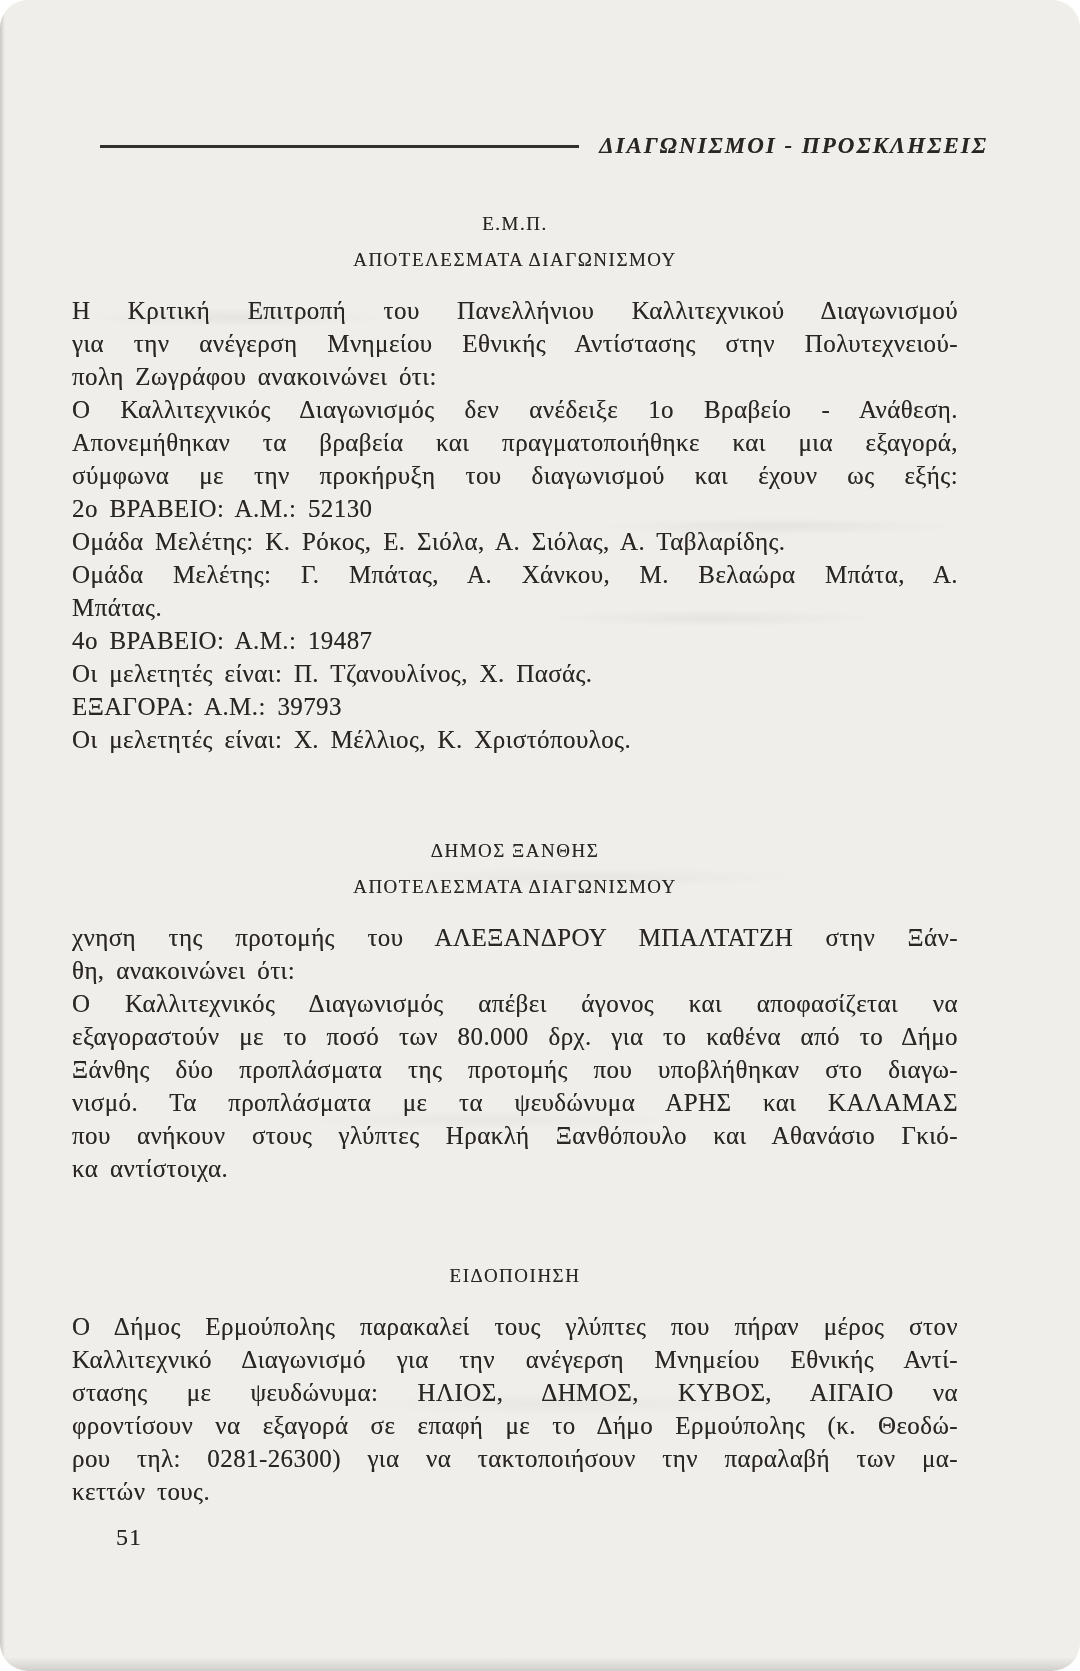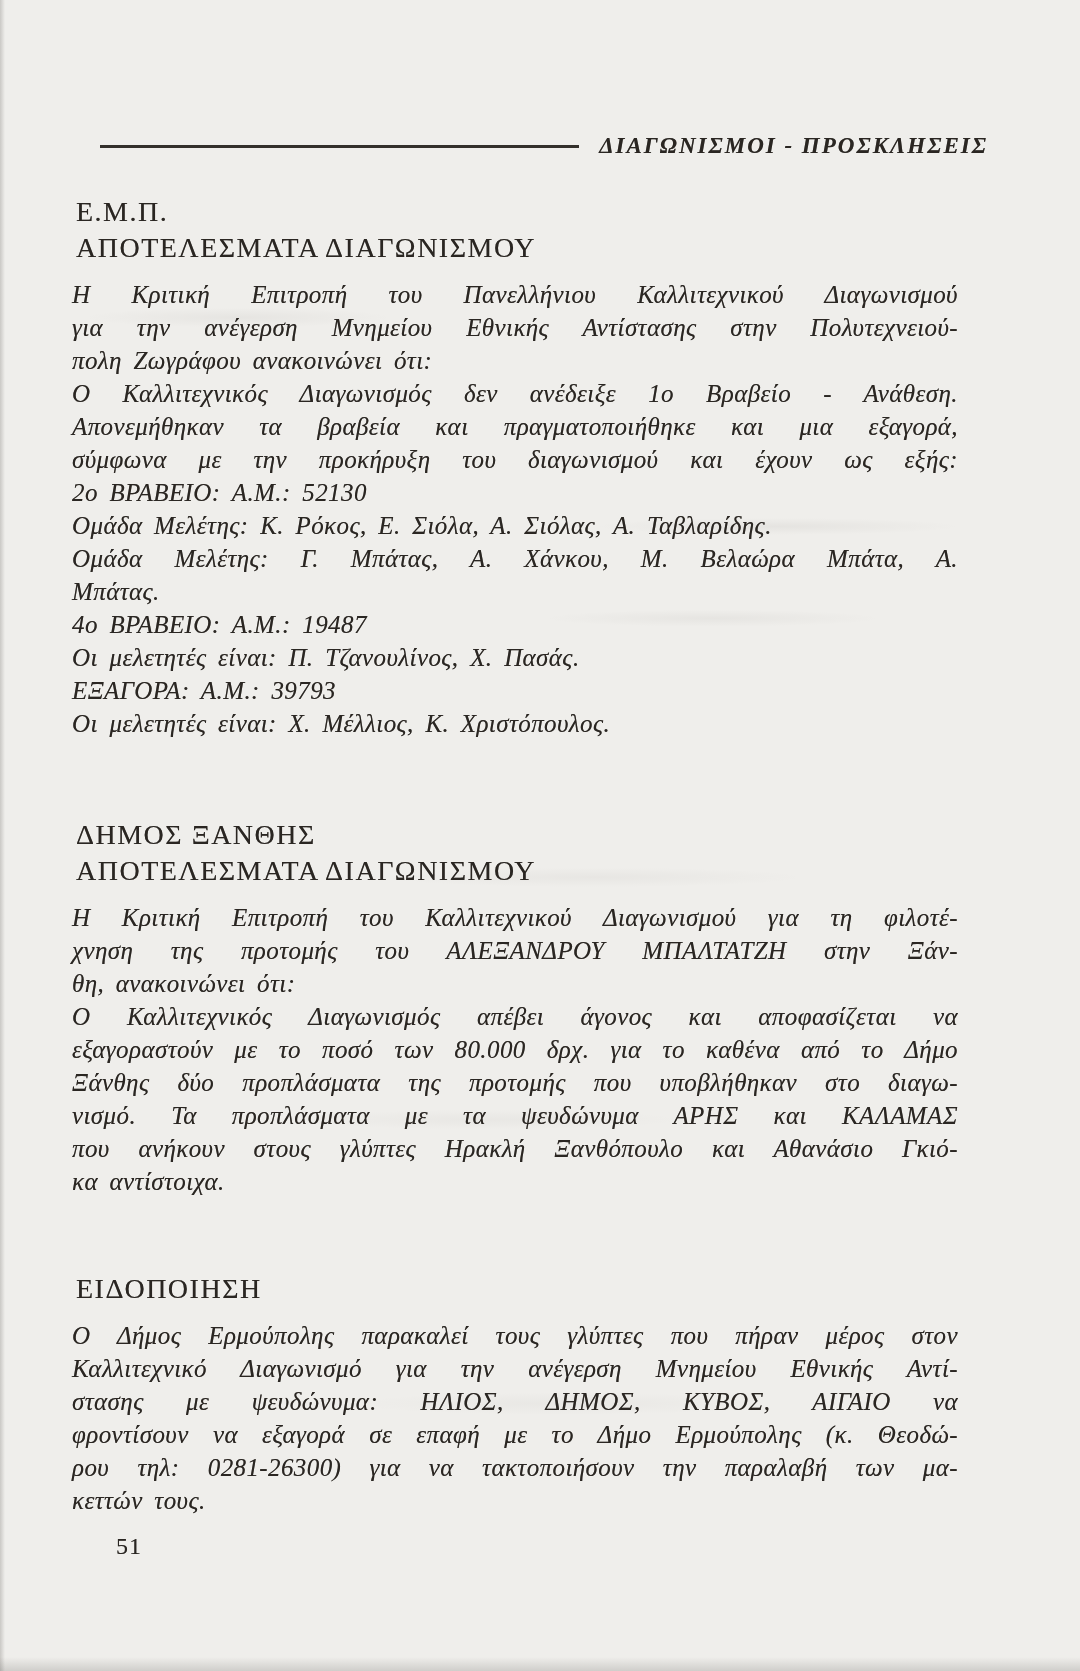--- a/index.html
+++ b/index.html
@@ -19,20 +19,21 @@
       radial-gradient(ellipse 220px 14px at 22% 19%, rgba(110,105,100,0.07), transparent 70%),
       radial-gradient(ellipse 260px 12px at 72% 31.5%, rgba(110,105,100,0.08), transparent 70%),
       radial-gradient(ellipse 240px 12px at 66% 37%, rgba(110,105,100,0.07), transparent 70%),
       radial-gradient(ellipse 300px 14px at 55% 52.5%, rgba(110,105,100,0.06), transparent 70%),
       radial-gradient(ellipse 280px 14px at 45% 67%, rgba(110,105,100,0.05), transparent 70%),
       radial-gradient(ellipse 300px 16px at 52% 84%, rgba(110,105,100,0.05), transparent 70%),
       linear-gradient(90deg, rgba(70,66,62,0.22) 0px, rgba(70,66,62,0.0) 5px),
       linear-gradient(0deg, rgba(95,92,88,0.22) 0px, rgba(95,92,88,0.0) 14px);
     color: #2a2622;
     text-shadow: 0 0 0.5px rgba(42,38,34,0.5);
+    border-radius: 28px;
   }
   
   .runhead {
     position: absolute;
     top: 133px;
     left: 100px;
     width: 888px;
     display: flex;
     align-items: center;
   }
@@ -51,35 +52,34 @@
     white-space: nowrap;
   }
   
   .column {
     position: absolute;
     top: 190px;
     left: 72px;
     width: 886px;
   }
   .sec-title {
-    margin: 4px;
-    font-size: 28px;
+    margin: 16px;
+    font-size: 19px;
     font-weight: 400;
-    text-align: left;
+    text-align: center;
     letter-spacing: 1.5px;
     line-height: 36px;
   }
   .sec-title .tl { display: block; }
   .body {
     margin-top: 12px;
     font-size: 25px;
     line-height: 33px;
     letter-spacing: 0.4px;
     word-spacing: 5px;
-    font-style: italic;
   }
   .line { white-space: nowrap; }
   .line.just {
     white-space: normal;
     text-align: justify;
     text-align-last: justify;
     text-justify: inter-word;
   }
   section.s2 { margin-top: 77px; }
   section.s3 { margin-top: 73px; }
@@ -126,21 +126,20 @@
           <div class="line">Οι μελετητές είναι: Χ. Μέλλιος, Κ. Χριστόπουλος.</div>
         </div>
     </section>
 
     <section class="s2">
       <h2 class="sec-title">
         <span class="tl">ΔΗΜΟΣ ΞΑΝΘΗΣ</span>
         <span class="tl">ΑΠΟΤΕΛΕΣΜΑΤΑ ΔΙΑΓΩΝΙΣΜΟΥ</span>
       </h2>
       <div class="body">
-          <div class="line just">Η Κριτική Επιτροπή του Καλλιτεχνικού Διαγωνισμού για τη φιλοτέ-</div>
           <div class="line just">χνηση της προτομής του ΑΛΕΞΑΝΔΡΟΥ ΜΠΑΛΤΑΤΖΗ στην Ξάν-</div>
           <div class="line">θη, ανακοινώνει ότι:</div>
           <div class="line just">Ο Καλλιτεχνικός Διαγωνισμός απέβει άγονος και αποφασίζεται να</div>
           <div class="line just">εξαγοραστούν με το ποσό των 80.000 δρχ. για το καθένα από το Δήμο</div>
           <div class="line just">Ξάνθης δύο προπλάσματα της προτομής που υποβλήθηκαν στο διαγω-</div>
           <div class="line just">νισμό. Τα προπλάσματα με τα ψευδώνυμα ΑΡΗΣ και ΚΑΛΑΜΑΣ</div>
           <div class="line just">που ανήκουν στους γλύπτες Ηρακλή Ξανθόπουλο και Αθανάσιο Γκιό-</div>
           <div class="line">κα αντίστοιχα.</div>
         </div>
     </section>

